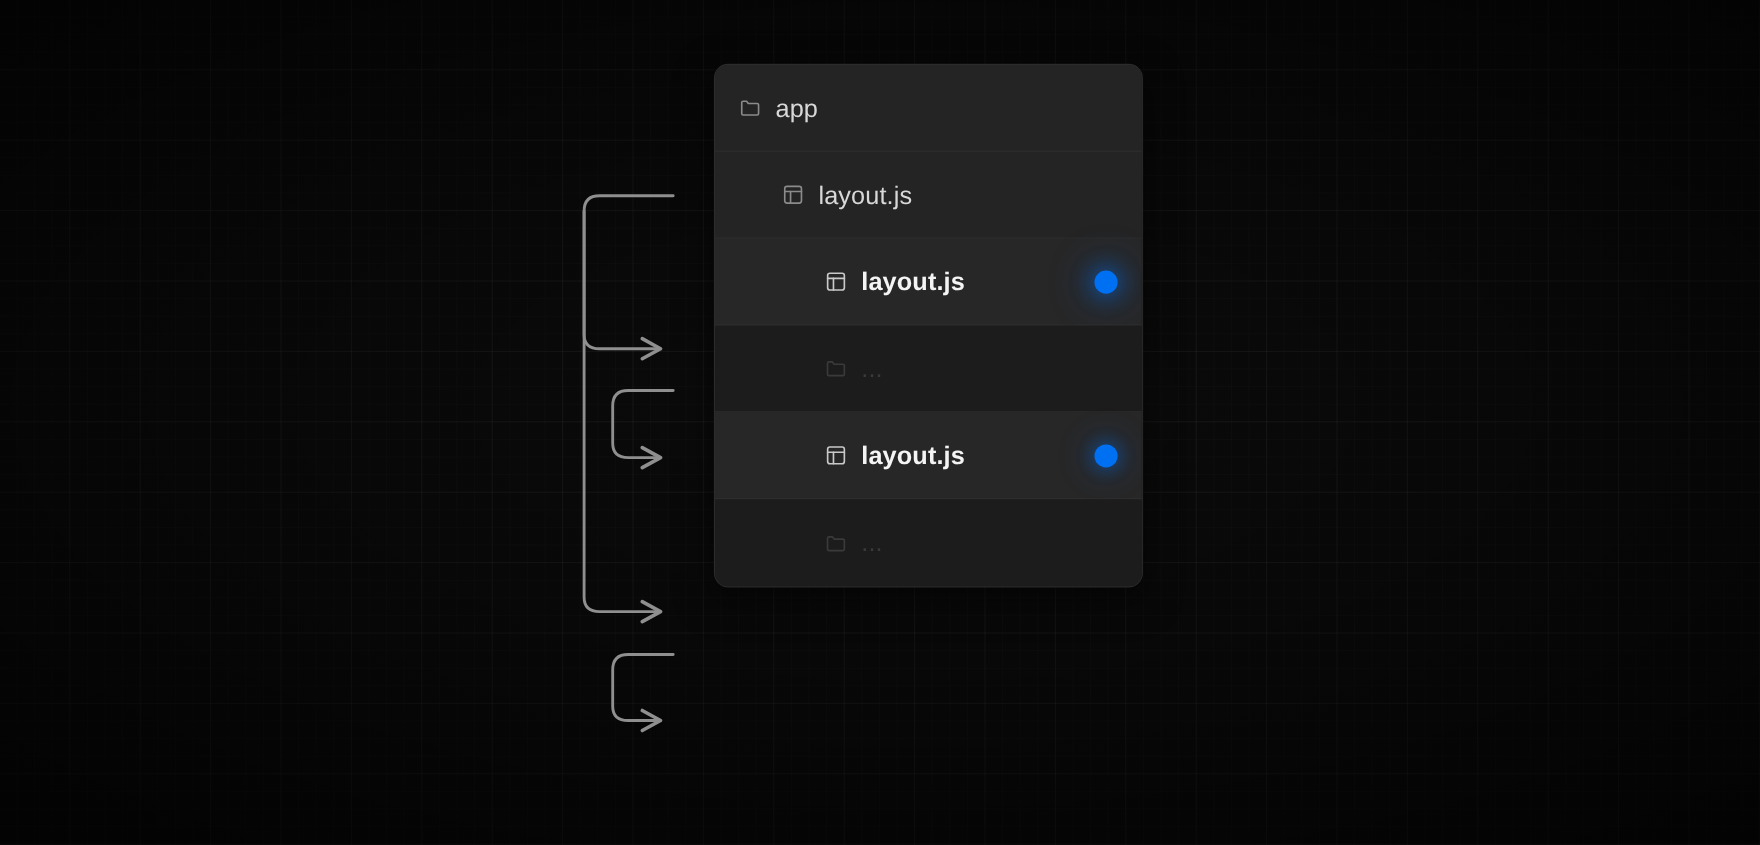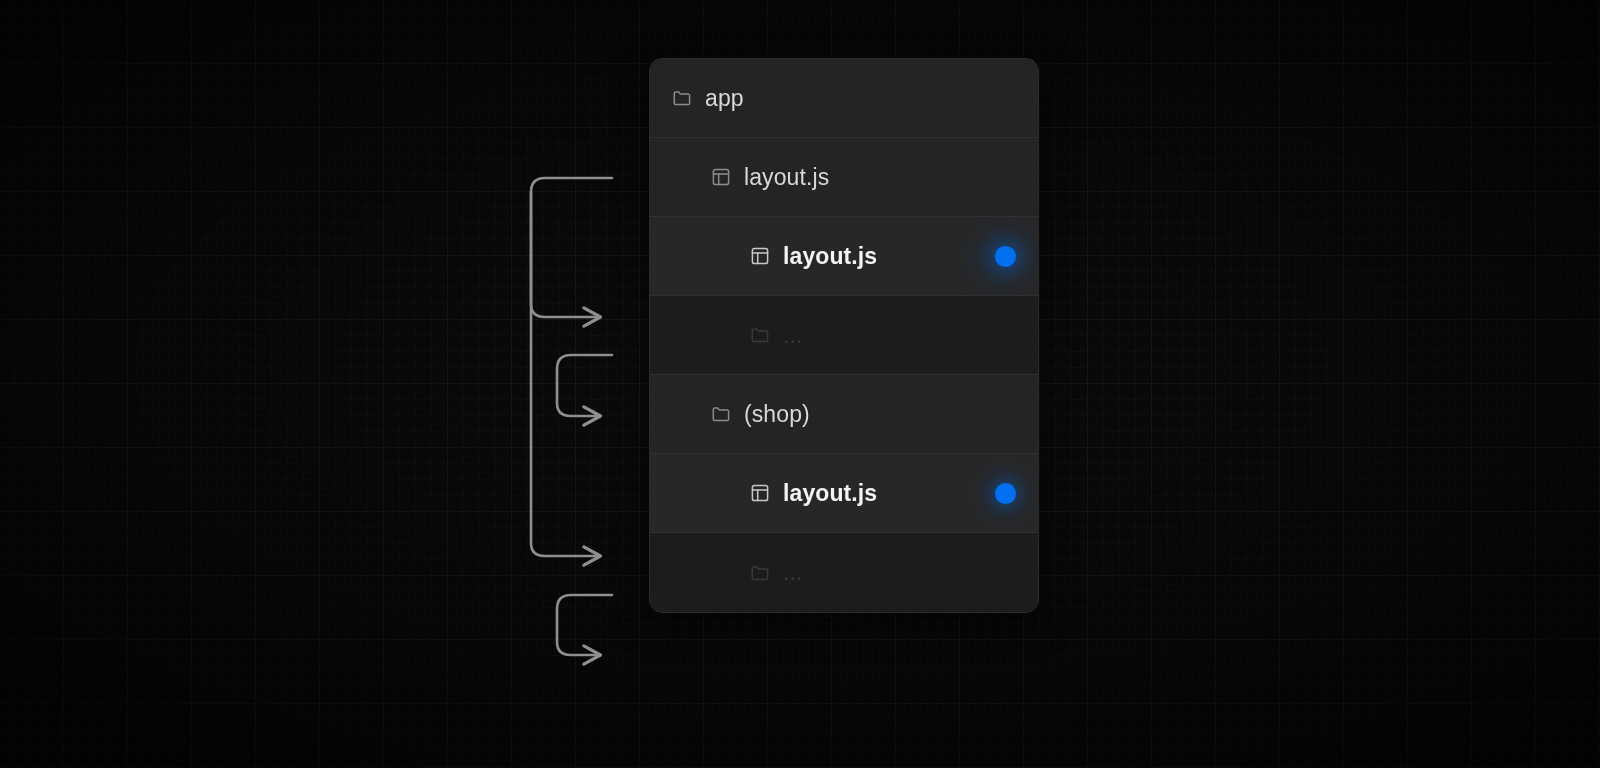--- a/index.html
+++ b/index.html
@@ -193,28 +193,20 @@
 
   <div class="tree-row depth-2 tone-muted">
     <span class="row-icon">
       <svg width="20" height="20" viewBox="0 0 20 20" fill="none" stroke-width="1.5" stroke-linecap="round" stroke-linejoin="round">
         <path d="M2.3 15.2V5.3a1.3 1.3 0 0 1 1.3-1.3h3.1l1.6 2.1h8a1.3 1.3 0 0 1 1.3 1.3v7.8a1.3 1.3 0 0 1-1.3 1.3H3.6a1.3 1.3 0 0 1-1.3-1.3z"></path>
       </svg>
     </span>
     <span class="row-label">...</span>
   </div>
 
-  <div class="tree-row depth-1 tone-normal">
-    <span class="row-icon">
-      <svg width="20" height="20" viewBox="0 0 20 20" fill="none" stroke-width="1.5" stroke-linecap="round" stroke-linejoin="round">
-        <path d="M2.3 15.2V5.3a1.3 1.3 0 0 1 1.3-1.3h3.1l1.6 2.1h8a1.3 1.3 0 0 1 1.3 1.3v7.8a1.3 1.3 0 0 1-1.3 1.3H3.6a1.3 1.3 0 0 1-1.3-1.3z"></path>
-      </svg>
-    </span>
-    <span class="row-label">(shop)</span>
-  </div>
 
   <div class="tree-row depth-2 tone-active">
     <span class="row-icon">
       <svg width="20" height="20" viewBox="0 0 20 20" fill="none" stroke-width="1.5" stroke-linecap="round" stroke-linejoin="round">
         <rect x="2.4" y="2.4" width="15.2" height="15.2" rx="2.1"></rect>
         <path d="M2.4 7.1h15.2"></path>
         <path d="M7.7 7.1v10.5"></path>
       </svg>
     </span>
     <span class="row-label">layout.js</span>

